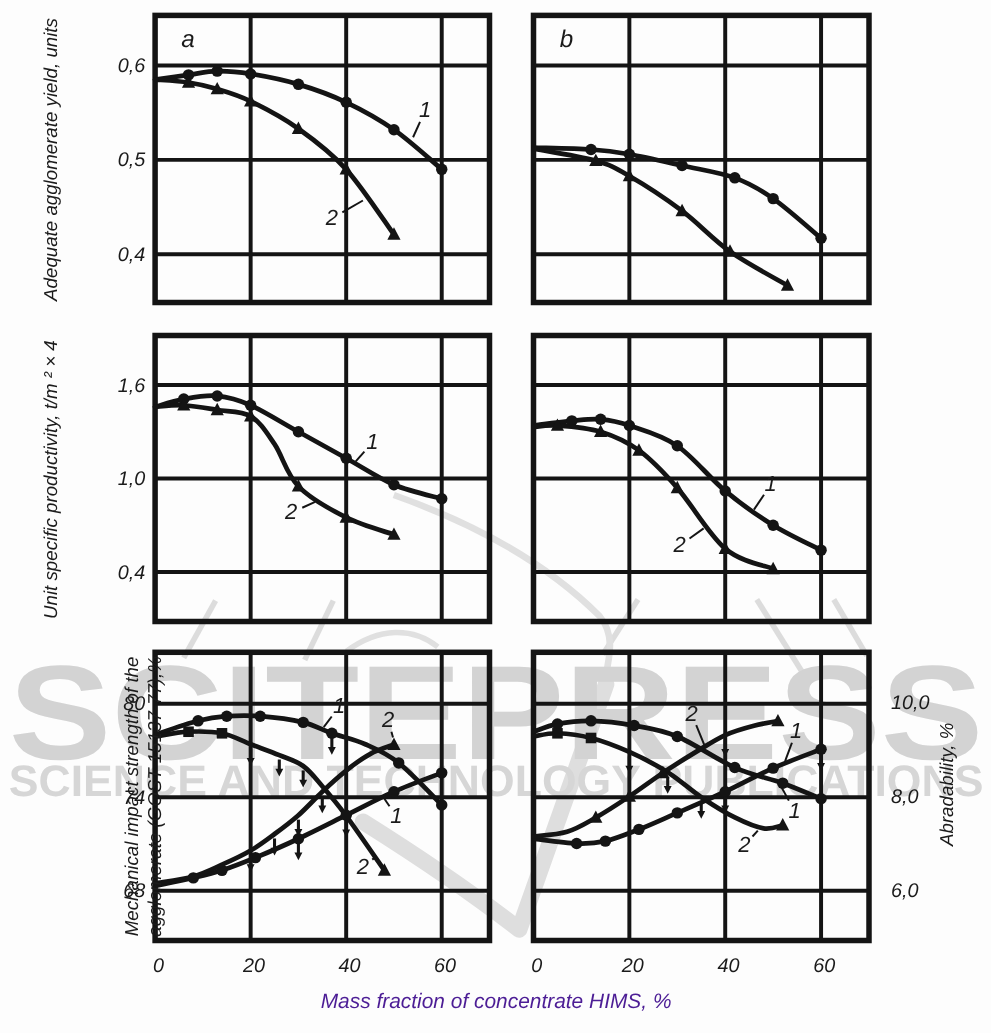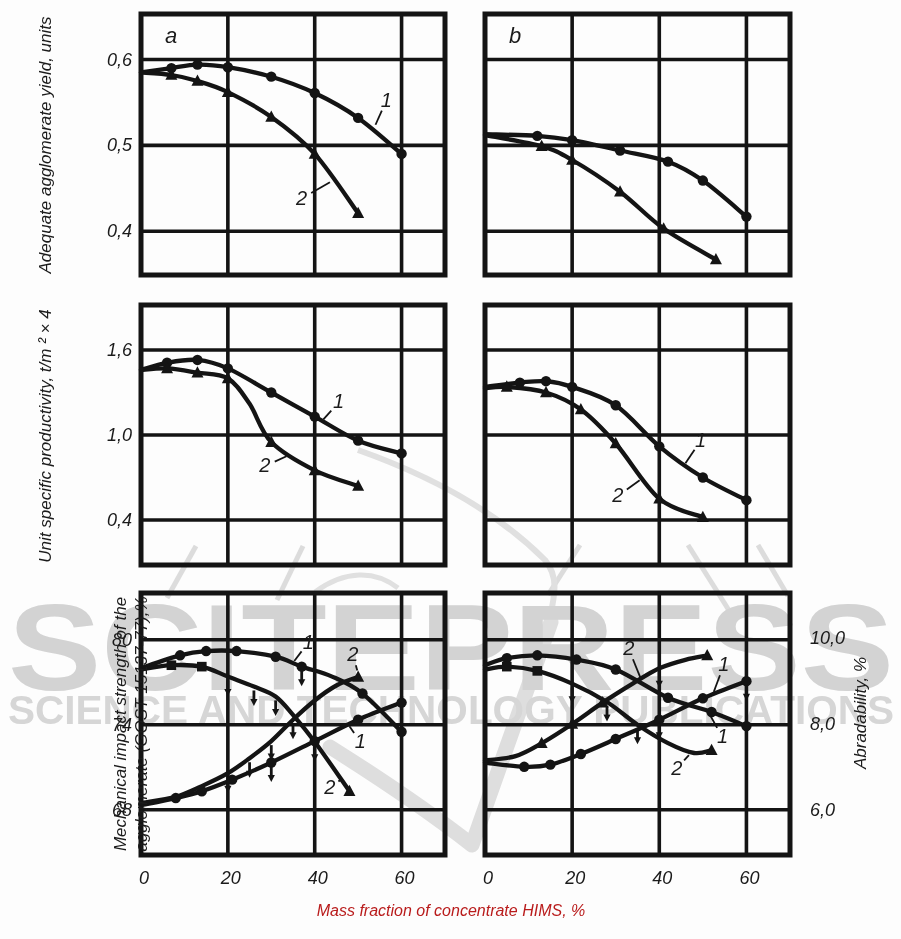--- a/index.html
+++ b/index.html
@@ -7,21 +7,21 @@
          font-family:"Liberation Sans",sans-serif;}
   svg{position:absolute;left:0;top:0;}
   .wm1{font-family:"Liberation Sans",sans-serif;font-weight:bold;font-size:122px;fill:#d3d3d3;}
   .wm2{font-family:"Liberation Sans",sans-serif;font-weight:bold;font-size:40px;fill:#d6d6d6;}
   .t{font-family:"Liberation Sans",sans-serif;font-style:italic;font-size:18px;fill:#1b1b1b;}
   .letter{font-family:"Liberation Sans",sans-serif;font-style:italic;font-size:22px;fill:#1b1b1b;}
   .clabel{font-family:"Liberation Sans",sans-serif;font-style:italic;font-size:20px;fill:#1b1b1b;}
   .axlab{position:absolute;color:#1b1b1b;font-style:italic;font-size:17px;line-height:1.25;
          white-space:pre-line;text-align:center;transform:translate(-50%,-50%) rotate(-90deg);
          transform-origin:center center;z-index:3;pointer-events:none;width:max-content;}
-  .xlab{position:absolute;color:#b91c1c;font-style:italic;font-size:16px;
+  .xlab{position:absolute;color:#4c1d95;font-style:italic;font-size:19px;
         transform:translate(-50%,-50%);z-index:3;white-space:nowrap;}
 </style>
 </head>
 <body>
 
 <div class="stage">
 
   <svg width="901" height="939">
     <g>
       <path d="M167,598 L196,546" stroke="#dcdcdc" stroke-width="5" fill="none"></path>

